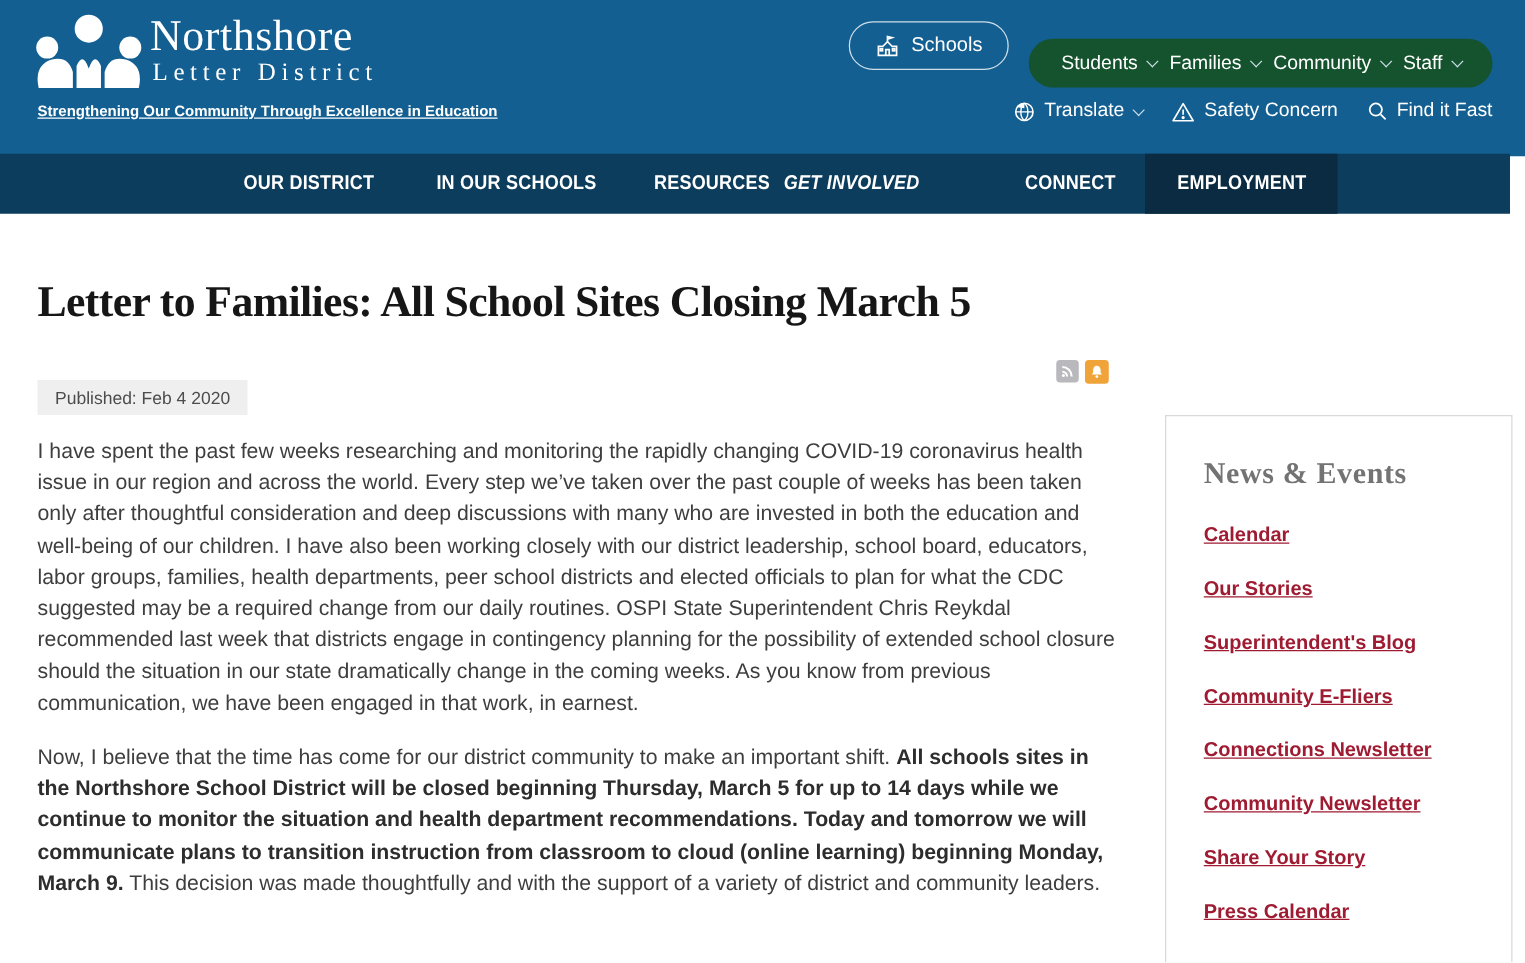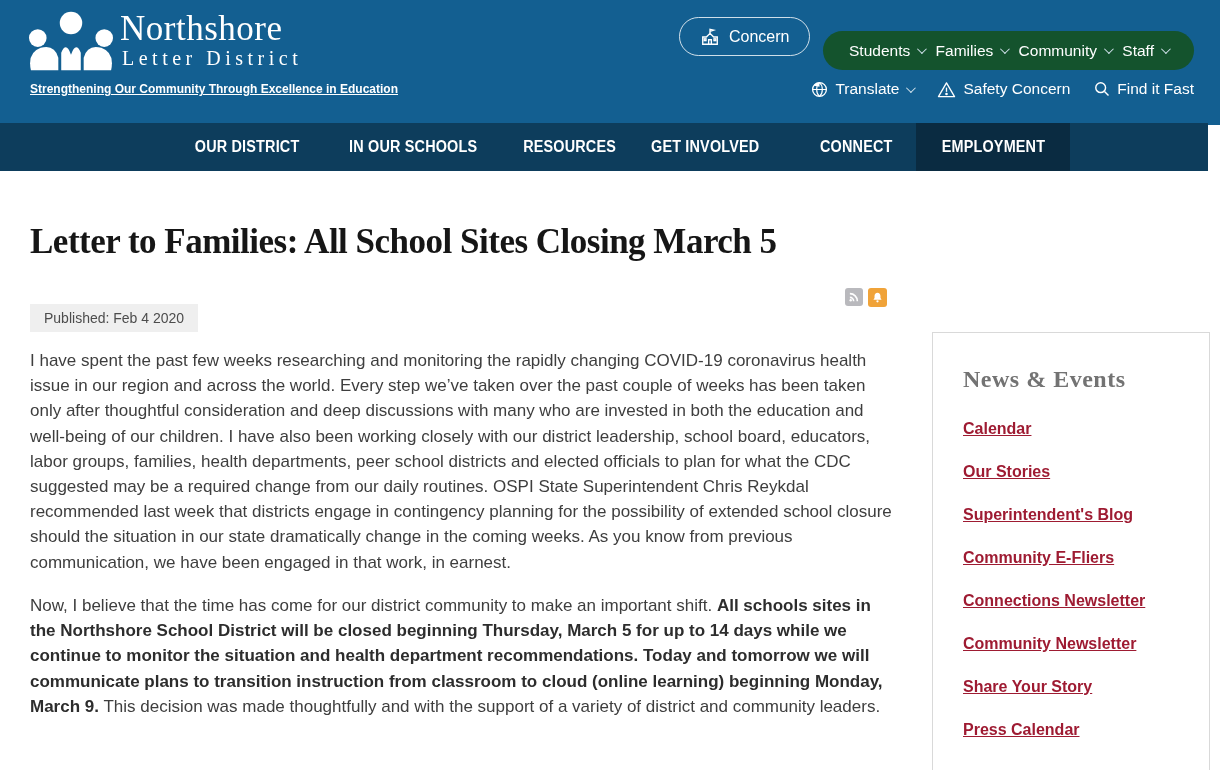--- a/index.html
+++ b/index.html
@@ -108,21 +108,21 @@
     <div class="tagline">Strengthening Our Community Through Excellence in Education</div>
 
     <button class="schools-btn">
       <svg width="20" height="20" viewBox="0 0 22 22" fill="none" stroke="#ffffff" stroke-width="1.5">
         <path d="M3 19 V11 L7 11 L11 7 L15 11 L19 11 V19 Z"></path>
         <path d="M9.5 19 V14 H12.5 V19"></path>
         <path d="M11 7 V2.5 L15 3.5 L11 4.8"></path>
         <rect x="4.6" y="13" width="2" height="2"></rect>
         <rect x="15.4" y="13" width="2" height="2"></rect>
       </svg>
-      <span>Concern</span>
+      <span>Schools</span>
     </button>
 
     <nav class="audience-pill">
       <div class="aud-item">
         <span>Students</span>
         <i class="chev"></i>
       </div>
       <div class="aud-item">
         <span>Families</span>
         <i class="chev"></i>
@@ -162,21 +162,21 @@
         </svg>
         <span>Find it Fast</span>
       </div>
     </div>
   </header>
 
   <nav class="main-nav">
     <div class="nav-item" style="left:172px;width:150px;"><span>OUR DISTRICT</span></div>
     <div class="nav-item" style="left:330px;width:166px;"><span>IN OUR SCHOOLS</span></div>
     <div class="nav-item" style="left:508px;width:124px;"><span>RESOURCES</span></div>
-    <div class="nav-item" style="left:636px;width:138px;"><span>GET INVOLVED</span></div>
+    <div class="nav-item" style="left:612px;width:138px;font-style:italic;"><span>GET INVOLVED</span></div>
     <div class="nav-item" style="left:806px;width:100px;"><span>CONNECT</span></div>
     <div class="nav-item active" style="left:916px;width:154px;"><span>EMPLOYMENT</span></div>
   </nav>
 
   <h1 class="article-title">Letter to Families: All School Sites Closing March 5</h1>
 
   <div class="share-icons">
     <div class="icon-tile rss">
       <svg width="12" height="12" viewBox="0 0 16 16">
         <g fill="none" stroke="#ffffff" stroke-width="2.2">

